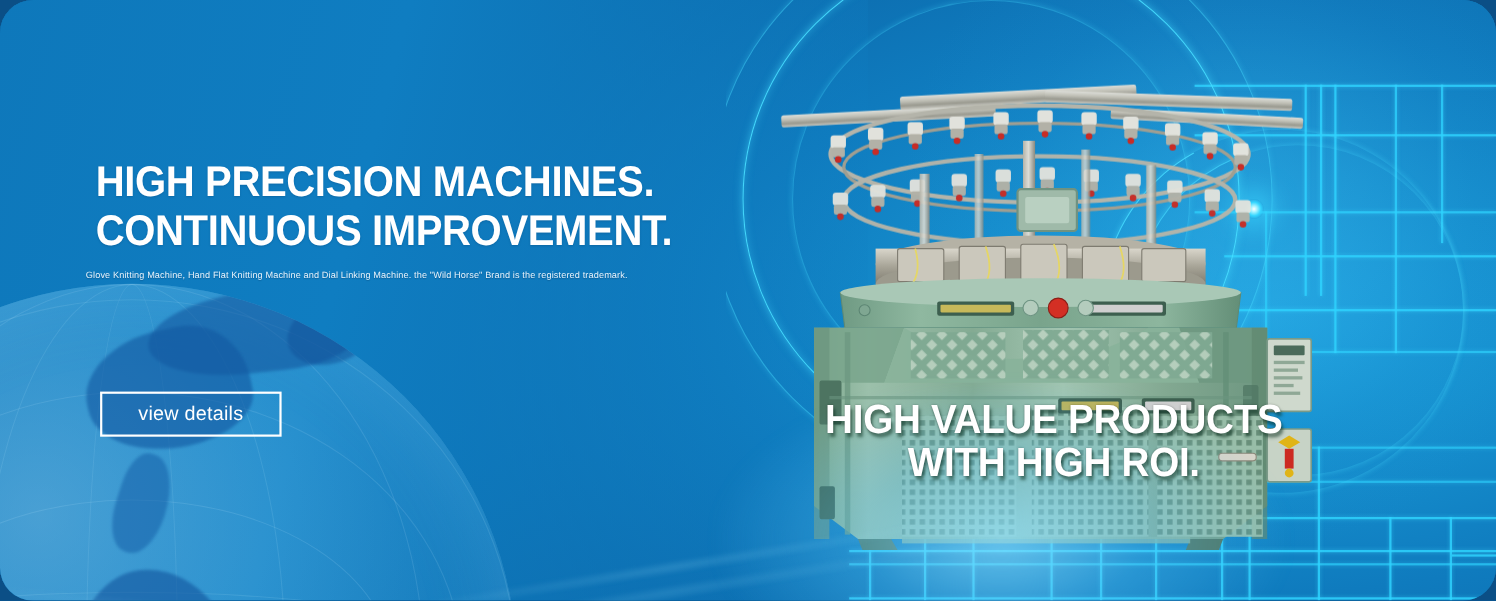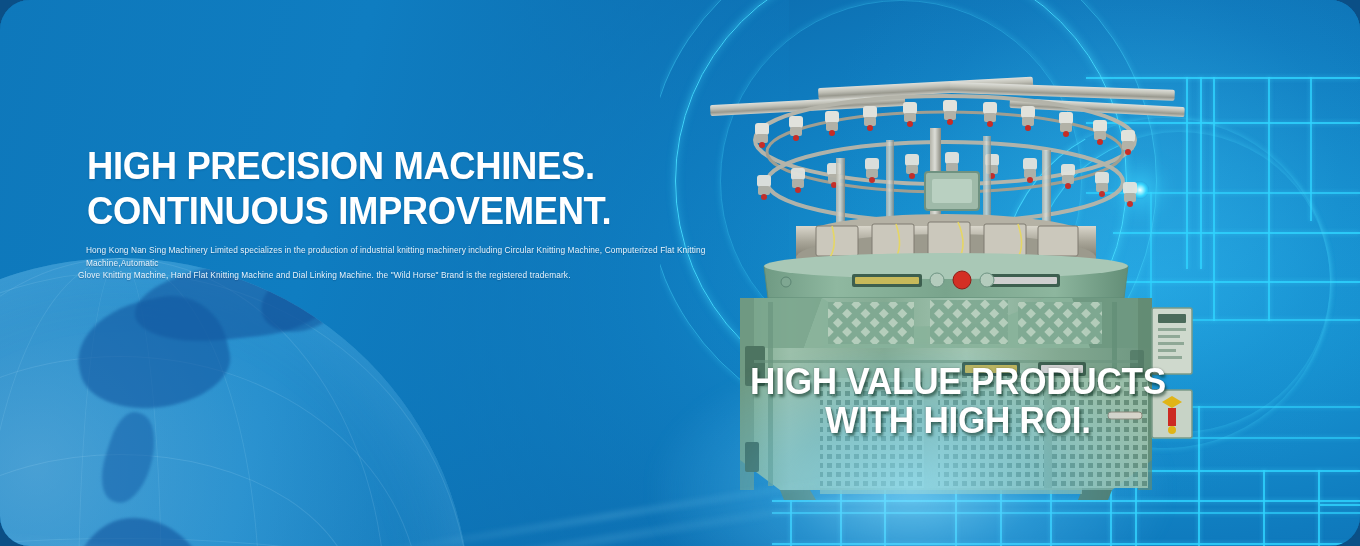--- a/index.html
+++ b/index.html
@@ -468,23 +468,23 @@
   <span class="streak s1"></span>
   <span class="streak s2"></span>
   <span class="streak s3"></span>
 
   <div class="headline">
     <div>HIGH PRECISION MACHINES.</div>
     <div>CONTINUOUS IMPROVEMENT.</div>
   </div>
 
   <div class="subcopy">
-    <div class="indent">Hong Kong Nan Sing Machinery Limited specializes in the production of industrial knitting machinery including Circular Knitting Machine, Computerized Flat Knitting Machine,Automatic</div>
     <div>Glove Knitting Machine, Hand Flat Knitting Machine and Dial Linking Machine. the "Wild Horse" Brand is the registered trademark.</div>
   </div>
 
+  <div class="cta">view details</div>
 
   <div class="sub-headline">
     <div>HIGH VALUE PRODUCTS</div>
     <div>WITH HIGH ROI.</div>
   </div>
 
 </div>
 
 </body></html>

